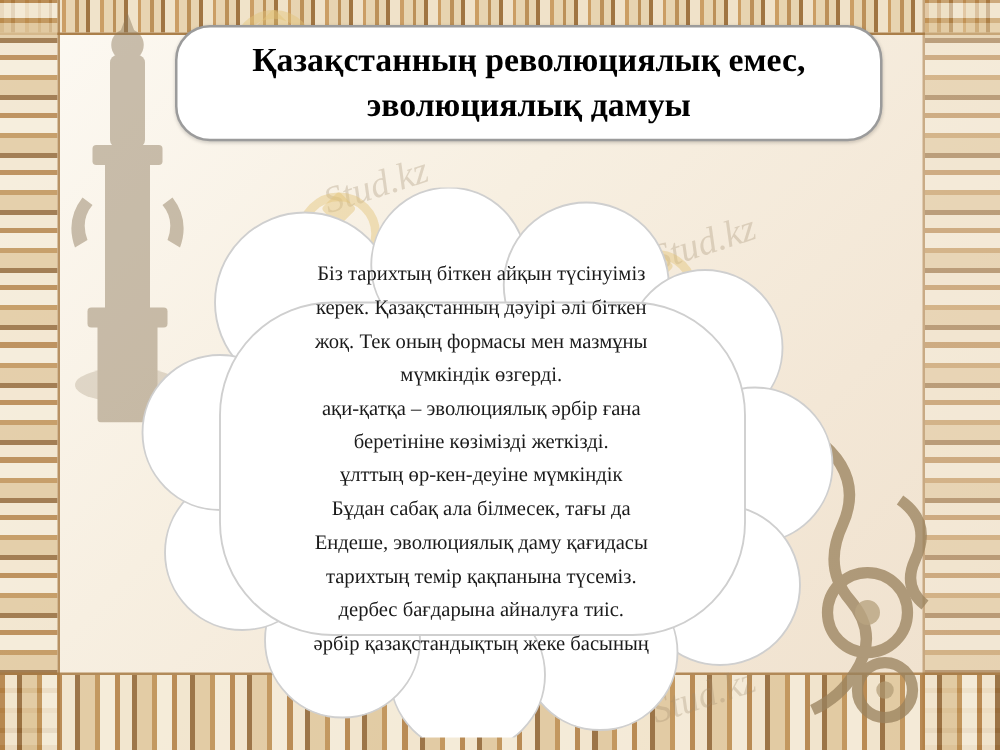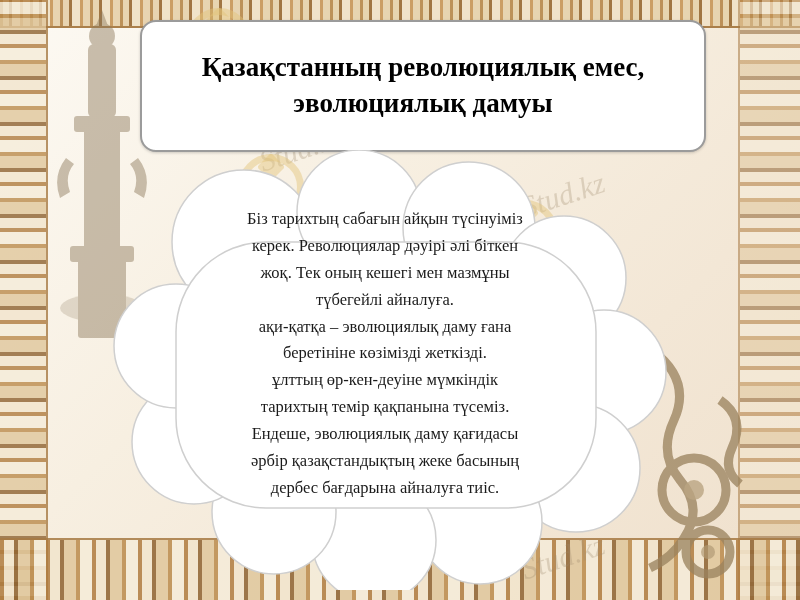--- a/index.html
+++ b/index.html
@@ -99,24 +99,24 @@
     height: 250px;
     opacity: 0.85;
   }
 
   
   .title-box {
     position: absolute;
     left: 140px;
     top: 20px;
     width: 566px;
-    height: 132px;
+    height: 93px;
     background: #ffffff;
     border: 2px solid #9b9b9b;
-    border-radius: 16px;
+    border-radius: 28px;
     box-shadow: 0 1px 3px rgba(0,0,0,0.18);
     display: flex;
     align-items: center;
     justify-content: center;
     box-sizing: border-box;
   }
   .title-text {
     font-family: "Liberation Serif", serif;
     font-weight: bold;
     font-size: 27px;
@@ -243,27 +243,28 @@
         <circle cx="492" cy="318" r="64"></circle>
         <circle cx="396" cy="372" r="62"></circle>
         <circle cx="290" cy="390" r="62"></circle>
         <circle cx="190" cy="362" r="62"></circle>
         <circle cx="110" cy="292" r="62"></circle>
         <circle cx="92" cy="196" r="62"></circle>
         <rect x="92" y="92" width="420" height="266" rx="90"></rect>
       </g>
     </svg>
     <div class="cloud-text">
-      <div>Біз тарихтың сабағын айқын түсінуіміз</div>
-      <div>керек. Революциялар дәуірі әлі біткен</div>
-      <div>жоқ. Тек оның кешегі мен  мазмұны</div>
-      <div>түбегейлі айналуға.</div>
-      <div>ақи-қатқа – эволюциялық даму ғана</div>
+      <div>Біз тарихтың біткен айқын түсінуіміз</div>
+      <div>керек. Қазақстанның дәуірі әлі біткен</div>
+      <div>жоқ. Тек оның формасы мен  мазмұны</div>
+      <div>мүмкіндік өзгерді.</div>
+      <div>ақи-қатқа – эволюциялық әрбір ғана</div>
       <div>беретініне көзімізді жеткізді.</div>
       <div>ұлттың өр-кен-деуіне мүмкіндік</div>
+      <div>Бұдан сабақ ала білмесек, тағы да</div>
+      <div>Ендеше, эволюциялық даму қағидасы</div>
       <div>тарихтың темір қақпанына түсеміз.</div>
-      <div>Ендеше, эволюциялық даму қағидасы</div>
+      <div>дербес бағдарына айналуға тиіс.</div>
       <div>әрбір қазақстандықтың жеке басының</div>
-      <div>дербес бағдарына айналуға тиіс.</div>
     </div>
   </div>
 
 </div>
 
 </body></html>

